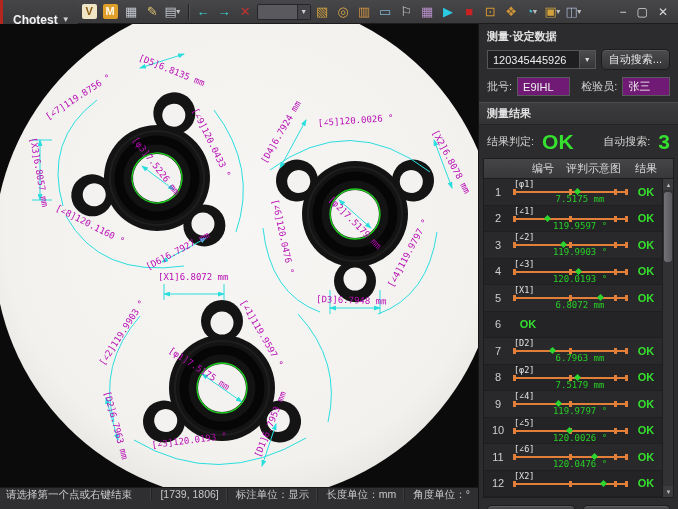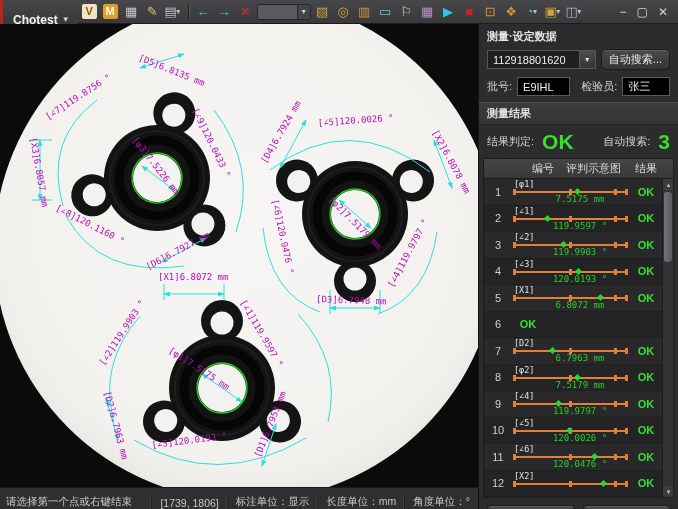--- a/index.html
+++ b/index.html
@@ -27,38 +27,38 @@
                  color:#d0d0d0; font-size:7px; display:flex; align-items:center; justify-content:center; }
   #wincontrols { margin-left:auto; display:flex; gap:10px; padding-right:6px; color:#d8d8d8; }
   #wincontrols span { font-size:12px; cursor:default; }
 
   
   #viewport { position:absolute; left:0; top:24px; width:478px; height:463px; background:#0b0b0b; }
   #viewport svg { display:block; }
 
   
   #statusbar { position:absolute; left:0; top:487px; width:478px; height:22px;
-               background:#2f2f31; border-top:1px solid #1a1a1b; display:flex; align-items:flex-end;
+               background:#2f2f31; border-top:1px solid #1a1a1b; display:flex; align-items:flex-start;
                color:#c8c8c8; font-size:10.5px; }
   #statusbar .hint { flex:1; padding-left:6px; color:#cfcfcf; }
   #statusbar .cell { padding:0 8px; border-left:1px solid #232325; box-shadow:-1px 0 0 #3d3d40; white-space:nowrap; }
 
   
   #panel { position:absolute; left:478px; top:24px; width:200px; height:485px;
            background:#2c2c2e; border-left:1px solid #151516; color:#d8d8d8; font-size:11px; }
   #panel .ptitle { padding:5px 24px 3px 8px; font-weight:bold; color:#e3e3e3; }
   .row { display:flex; align-items:center; gap:5px; padding:2px 8px; }
   #dataset { flex:1; height:19px; background:#1f1f21; border:1px solid #565659; display:flex; align-items:center; }
   #dataset .val { flex:1; padding-left:5px; color:#eee; font-size:11px; white-space:nowrap; }
   #dataset .dbtn { width:16px; height:17px; background:linear-gradient(#4c4c4f,#353538);
                    border-left:1px solid #565659; color:#ddd; font-size:7px;
                    display:flex; align-items:center; justify-content:center; }
   .btn { background:linear-gradient(#4b4b4e,#353537); border:1px solid #1c1c1d; border-radius:5px;
          box-shadow:inset 0 1px 0 #5e5e61; color:#e6e6e6; font-size:11px; padding:2px 7px; cursor:default; white-space:nowrap; }
-  .field { height:19px; background:#000000; border:1px solid #5a5a5d; color:#f0f0f0;
+  .field { height:19px; background:#701a75; border:1px solid #5a5a5d; color:#f0f0f0;
            display:flex; align-items:center; padding-left:5px; font-size:11px; }
   .lbl { white-space:nowrap; color:#d2d2d2; }
   .secbar { margin:4px 0 2px 0; padding:3px 8px; background:linear-gradient(#3c3c3f,#333335);
             border-top:1px solid #4a4a4d; border-bottom:1px solid #242426; font-weight:bold; color:#e0e0e0; }
   #judgerow { display:flex; align-items:center; padding:4px 8px 2px 8px; }
   .bigval { font-size:21px; font-weight:bold; color:#35e02e; margin-left:8px; line-height:1; }
   #judgerow .spacer { flex:1; }
 
   
   #tbl { margin:4px 4px 0 4px; border:1px solid #1d1d1e; background:#252527; }
@@ -296,21 +296,21 @@
     <span class="cell">标注单位：显示</span>
     <span class="cell">长度单位：mm</span>
     <span class="cell">角度单位：°</span>
   </div>
 
   <div id="panel">
     <div class="ptitle">测量·设定数据</div>
 
     <div class="row">
       <div id="dataset">
-        <span class="val">112918801620</span>
+        <span class="val">120345445926</span>
         <span class="dbtn">▼</span>
       </div>
       <button class="btn">自动搜索...</button>
     </div>
 
     <div class="row" style="margin-top:3px;">
       <span class="lbl">批号:</span>
       <span class="field" style="width:56px;">E9IHL</span>
       <span class="lbl" style="margin-left:6px;">检验员:</span>
       <span class="field" style="width:50px;">张三</span>

